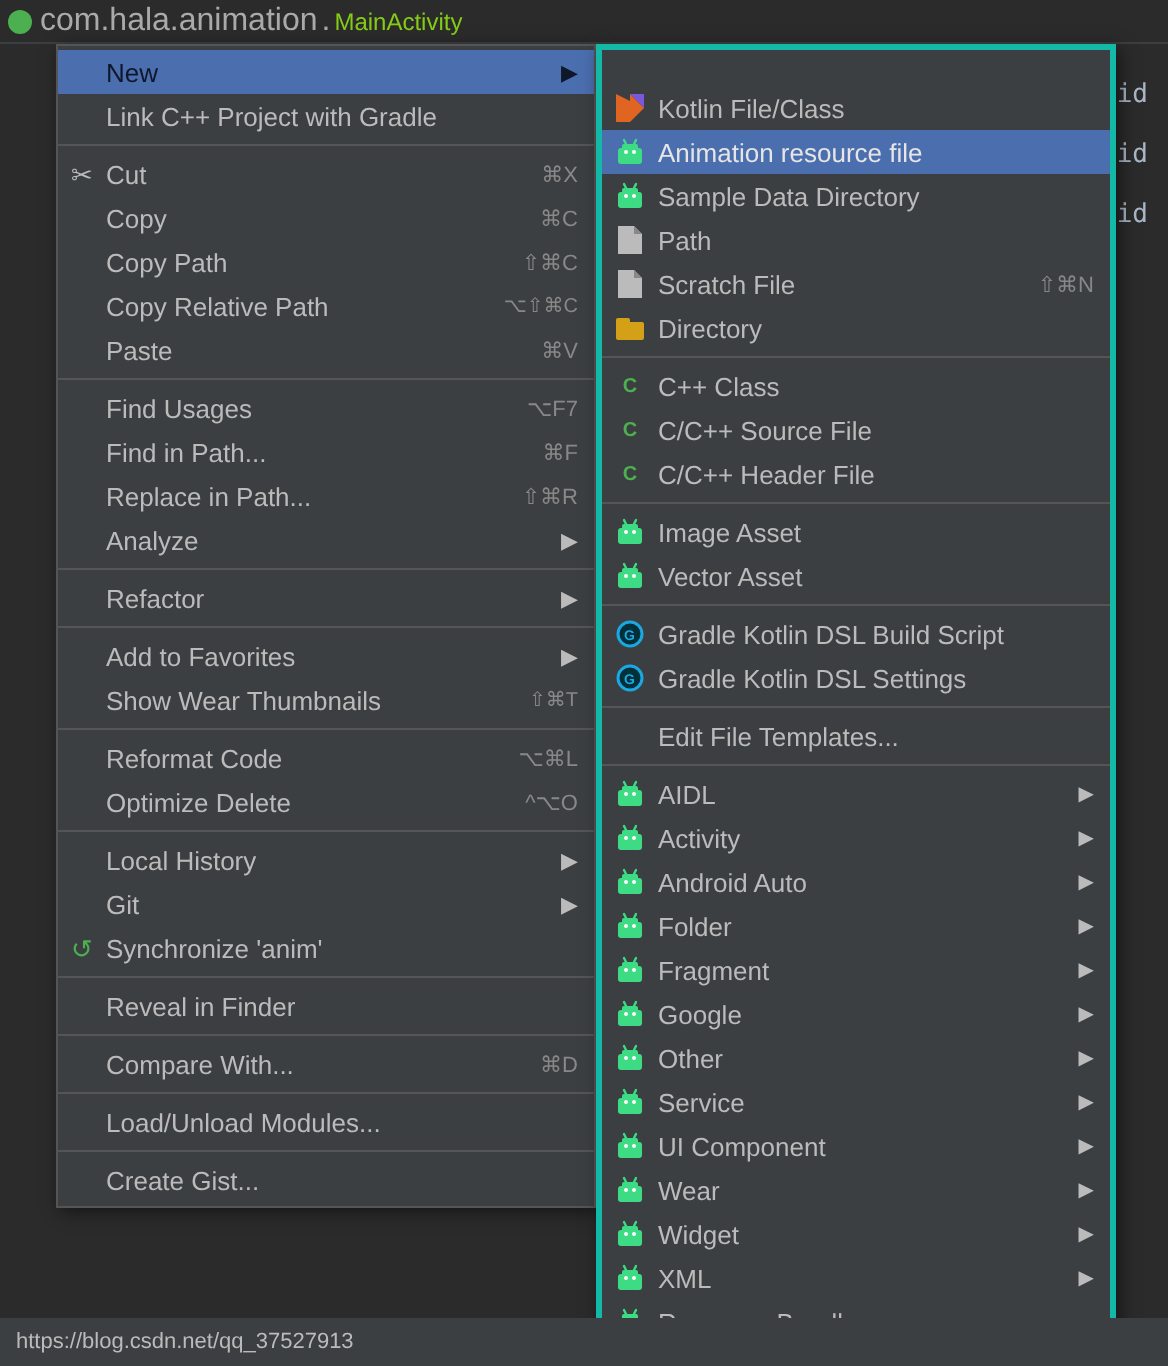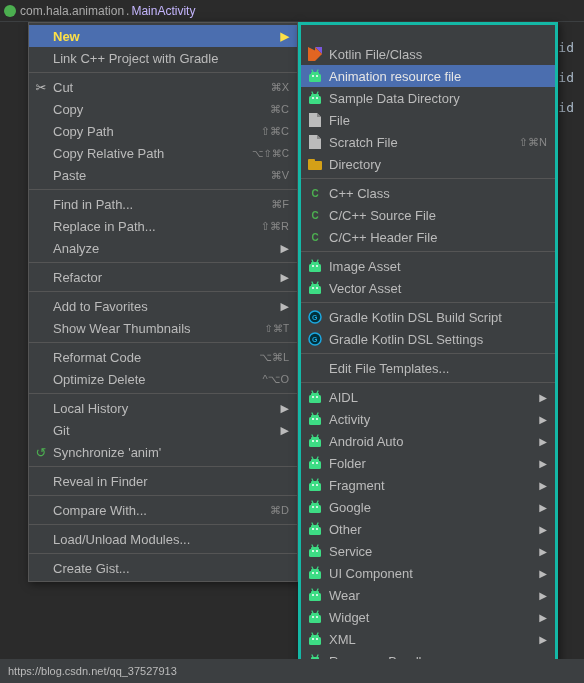--- a/index.html
+++ b/index.html
@@ -70,22 +70,21 @@
       padding: 3px 8px 3px 24px;
       color: #bbbbbb;
       cursor: pointer;
       position: relative;
       min-height: 22px;
       white-space: nowrap;
     }
 
     .menu-item.highlighted {
       background: #4b6eaf;
-      color: #fde047;
-      font-weight: bold;
+      color: #0f172a;
     }
 
     .menu-item .shortcut {
       margin-left: auto;
       font-size: 11px;
       color: #888888;
       padding-left: 20px;
     }
 
     .menu-item .arrow {
@@ -168,25 +167,25 @@
       height: 22px;
       background: #2b2b2b;
       display: flex;
       align-items: center;
       padding-left: 4px;
       border-bottom: 1px solid #3c3f41;
     }
 
     .breadcrumb-text {
       color: #aaaaaa;
-      font-size: 12px;
+      font-size: 16px;
     }
 
     .breadcrumb-active {
-      color: #c4b5fd;
+      color: #84cc16;
       font-size: 12px;
     }
 
     .green-circle {
       width: 12px;
       height: 12px;
       background: #4caf50;
       border-radius: 50%;
       margin-right: 4px;
       display: inline-block;
@@ -257,20 +256,25 @@
     <span class="shortcut" style="font-size:10px;">⌥⇧⌘C</span>
   </div>
   <div class="menu-item">
     <span class="icon-placeholder"></span>
     <span>Paste</span>
     <span class="shortcut">⌘V</span>
   </div>
   <div class="menu-separator"></div>
   <div class="menu-item">
     <span class="icon-placeholder"></span>
+    <span>Find Usages</span>
+    <span class="shortcut">⌥F7</span>
+  </div>
+  <div class="menu-item">
+    <span class="icon-placeholder"></span>
     <span>Find in Path...</span>
     <span class="shortcut">⌘F</span>
   </div>
   <div class="menu-item">
     <span class="icon-placeholder"></span>
     <span>Replace in Path...</span>
     <span class="shortcut">⇧⌘R</span>
   </div>
   <div class="menu-item">
     <span class="icon-placeholder"></span>
@@ -384,21 +388,21 @@
     <span>Sample Data Directory</span>
   </div>
 
   <div class="menu-item-right">
     <span class="icon-left">
       <svg width="12" height="14" viewBox="0 0 12 14">
         <polygon points="0,0 8,0 12,4 12,14 0,14" fill="#bbbbbb"></polygon>
         <polygon points="8,0 8,4 12,4" fill="#888888"></polygon>
       </svg>
     </span>
-    <span>File</span>
+    <span>Path</span>
   </div>
 
   <div class="menu-item-right">
     <span class="icon-left">
       <svg width="12" height="14" viewBox="0 0 12 14">
         <polygon points="0,0 8,0 12,4 12,14 0,14" fill="#bbbbbb"></polygon>
         <polygon points="8,0 8,4 12,4" fill="#888888"></polygon>
       </svg>
     </span>
     <span>Scratch File</span>

